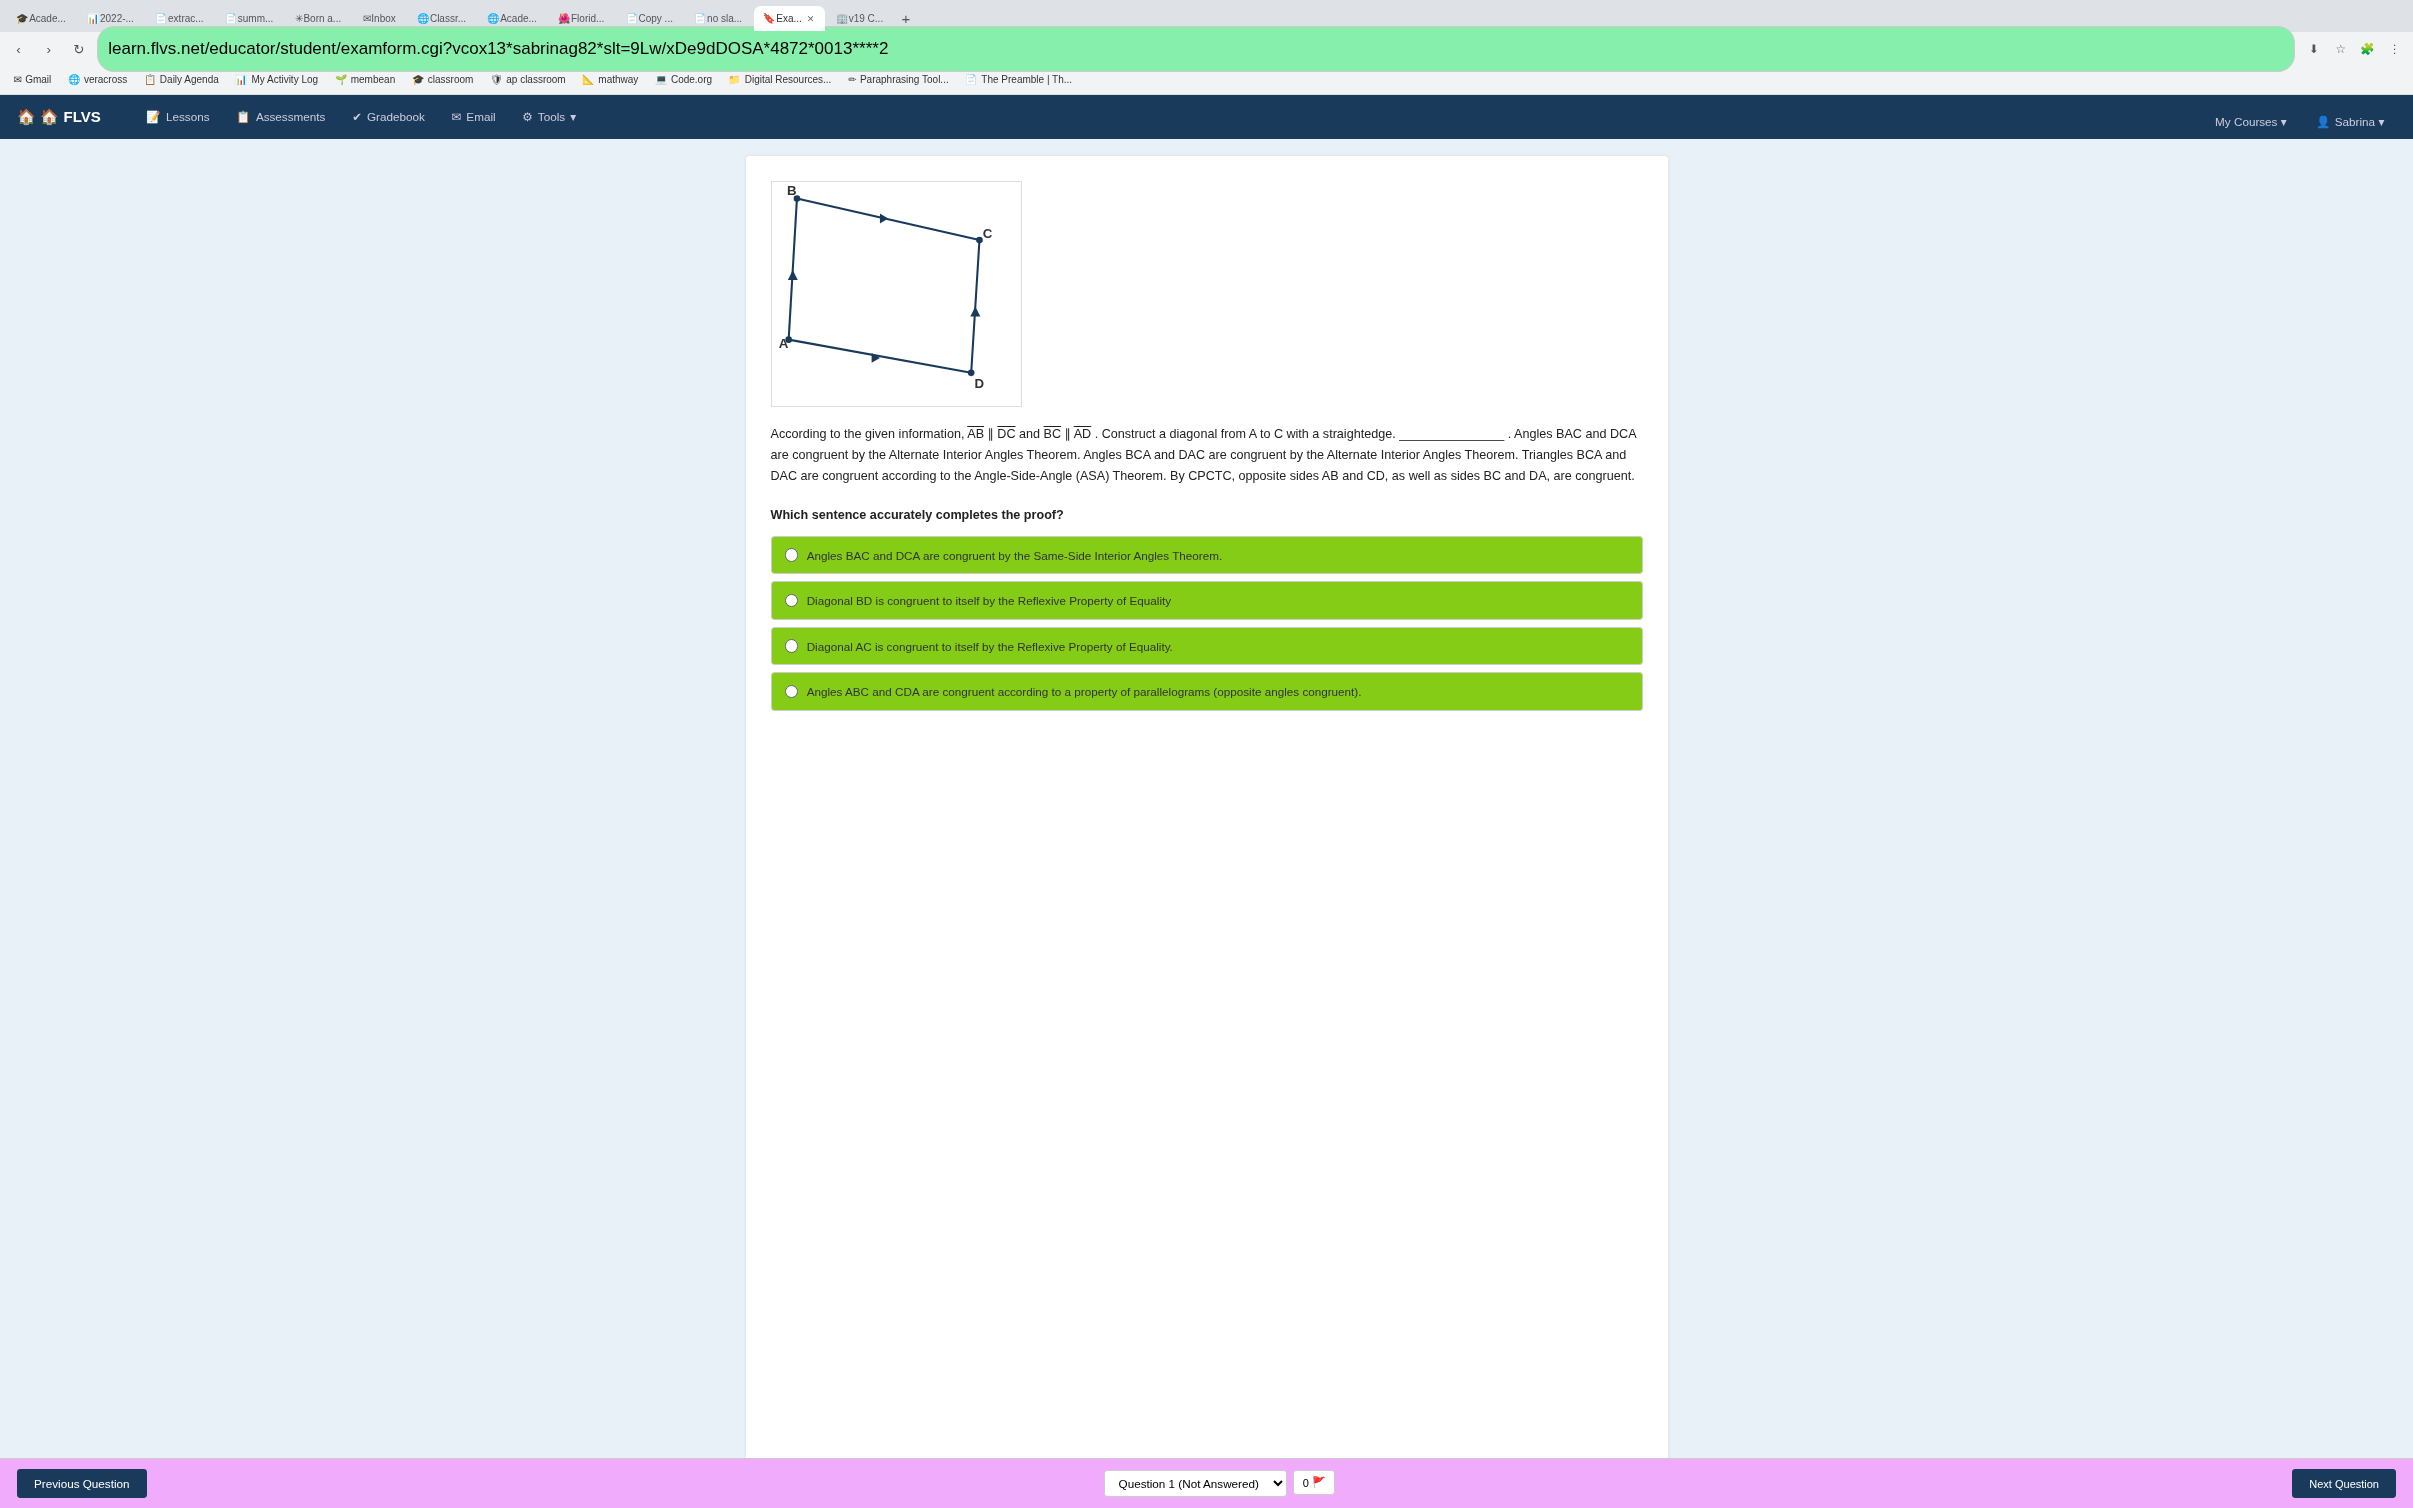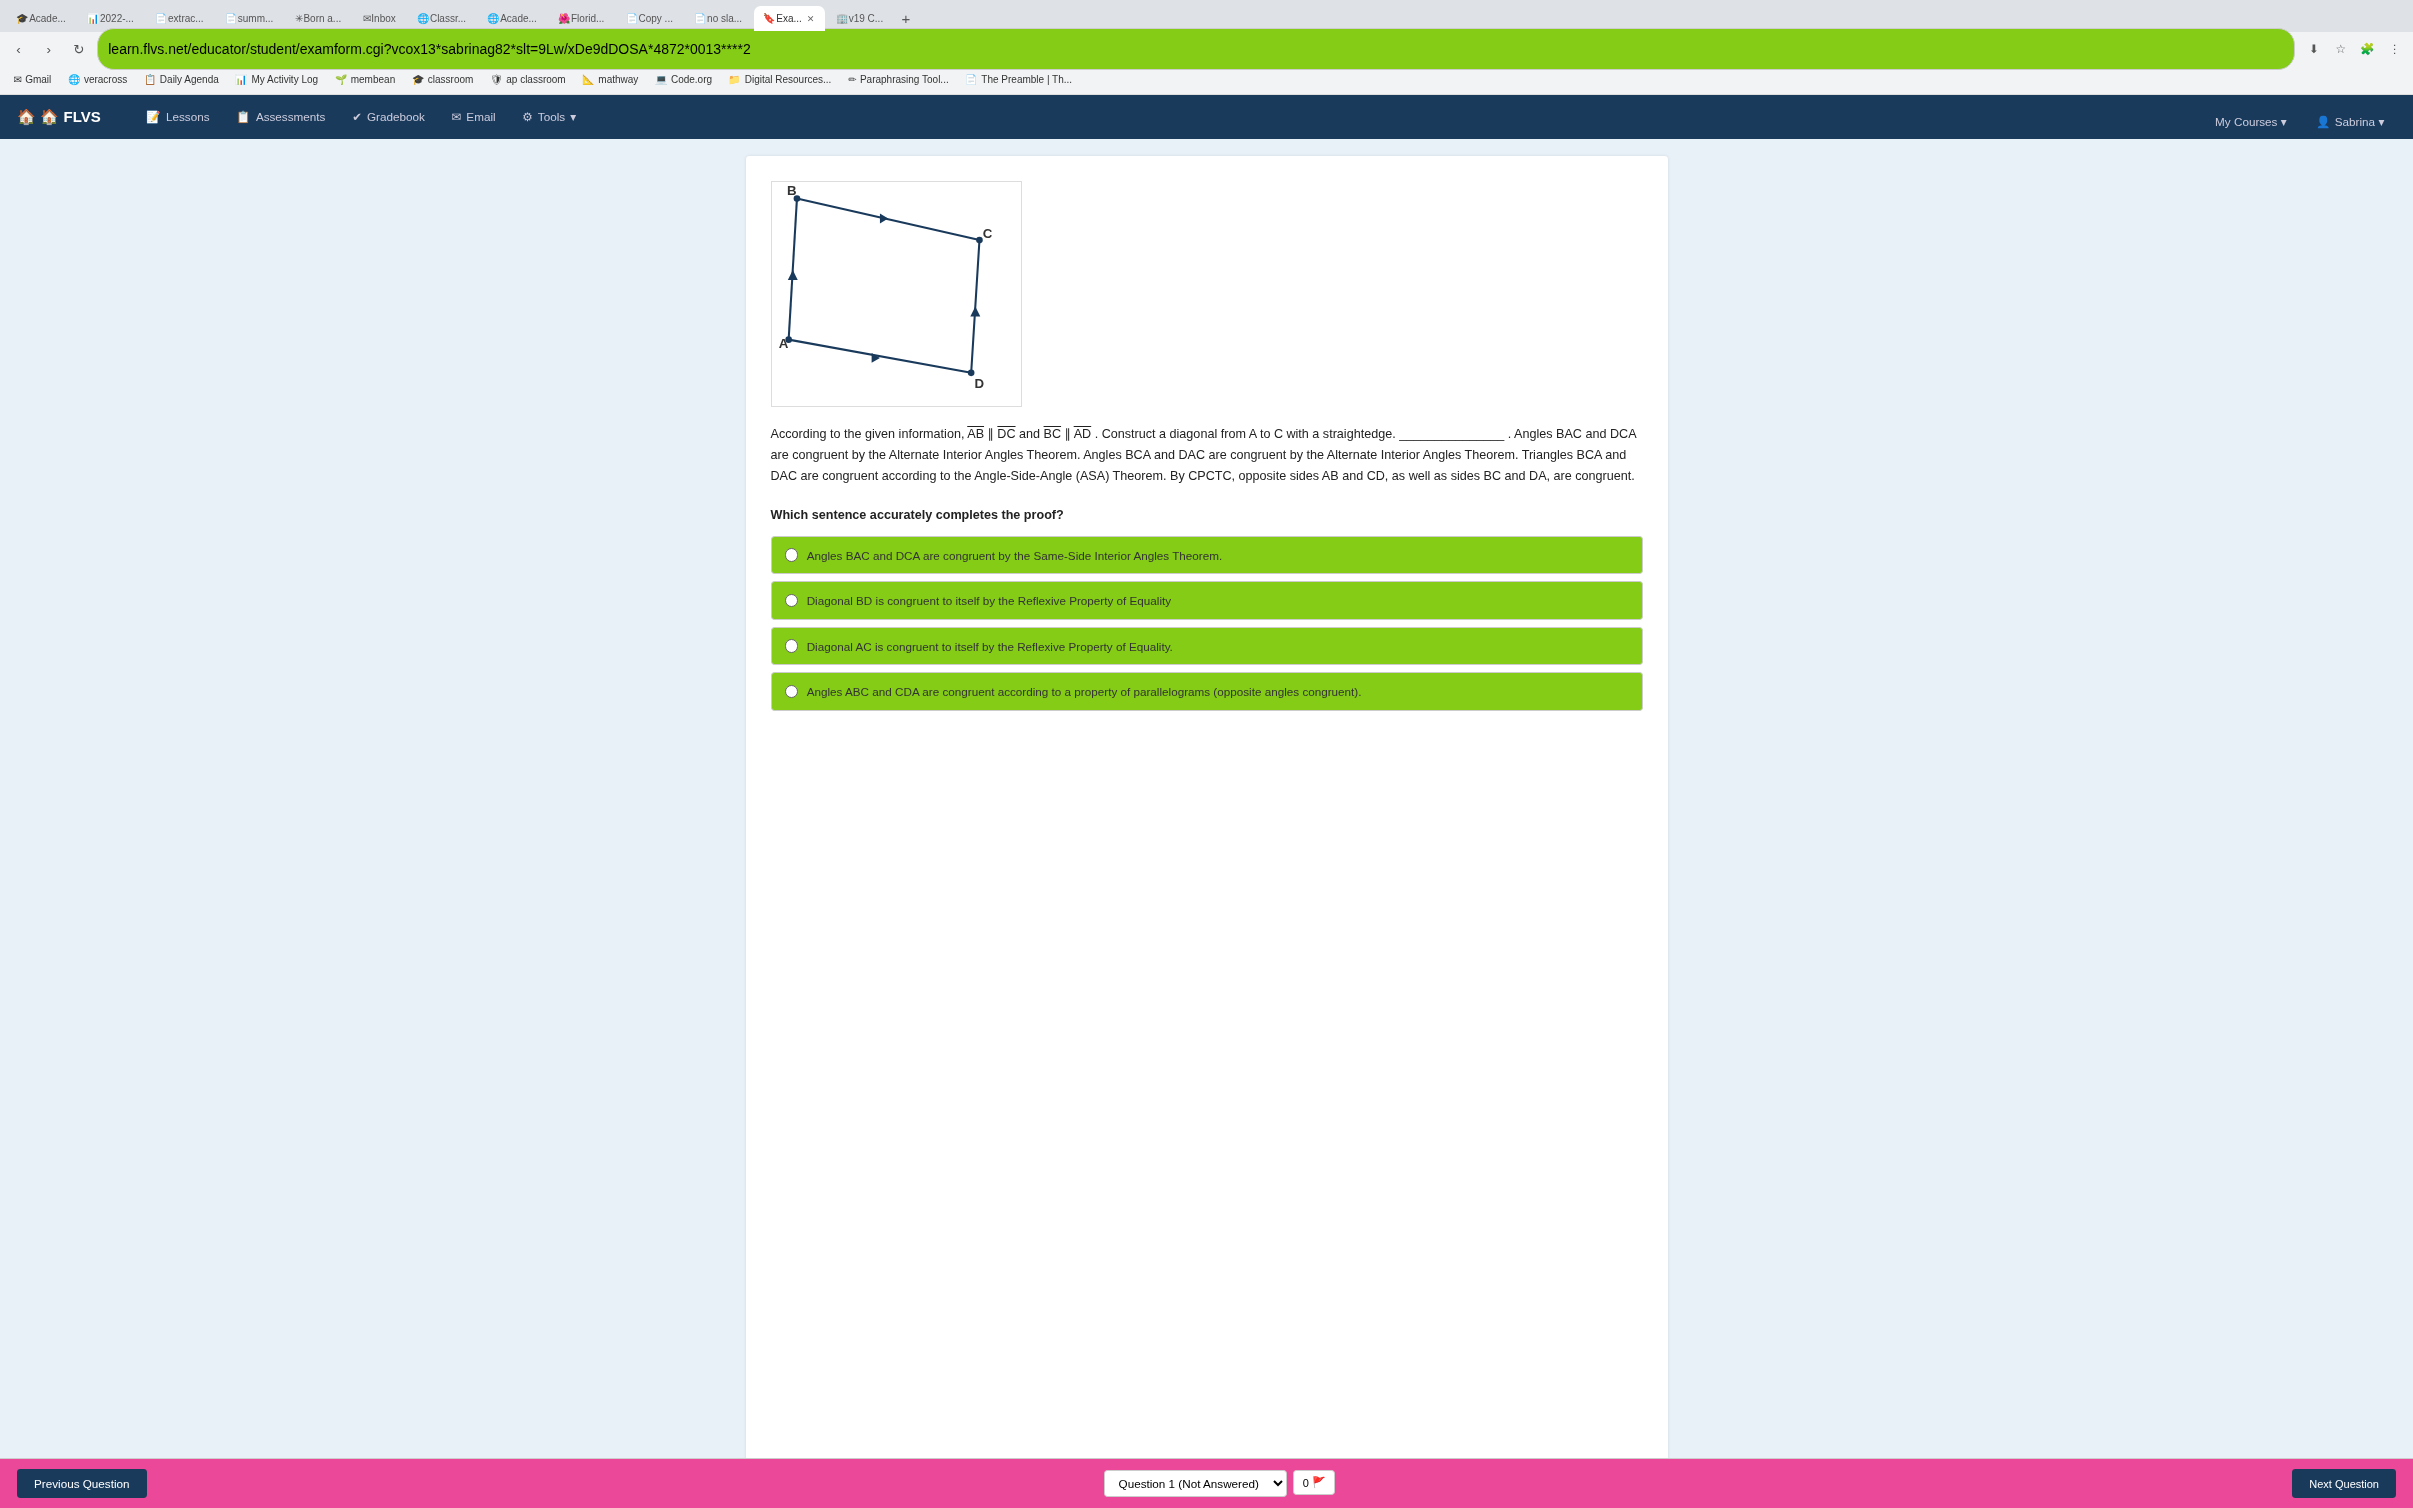--- a/index.html
+++ b/index.html
@@ -6,21 +6,21 @@
     body { font-family: Arial, sans-serif; font-size: 11.7px; background: #e8f0f8; }
     .tab-bar { display: flex; align-items: center; background: #dee1e6; padding: 5px 6.7px 0; height: 32px; overflow: hidden; }
     .tab { display: flex; align-items: center; background: #fff; border-radius: 6.7px 6.7px 0 0; padding: 0 10px; height: 25px; font-size: 10px; color: #333; max-width: 134px; white-space: nowrap; overflow: hidden; text-overflow: ellipsis; margin-right: 1.7px; }
     .tab.active { background: #fff; z-index: 1; }
     .tab.inactive { background: #dee1e6; color: #555; }
     .tab-close { margin-left: 5px; color: #666; font-size: 9.2px; cursor: pointer; }
     .tab-add { background: none; border: none; font-size: 15px; color: #555; cursor: pointer; padding: 0 6.7px; }
 
     .address-bar-row { display: flex; align-items: center; background: #f1f3f4; padding: 3.4px 6.7px; gap: 6.7px; height: 34px; }
     .nav-btn { background: none; border: none; font-size: 13.4px; color: #555; cursor: pointer; width: 23.5px; height: 23.5px; display: flex; align-items: center; justify-content: center; border-radius: 50%; }
-    .address-input { flex: 1; padding: 12px 10px; border: 0.8px solid #ccc; border-radius: 17px; font-size: 14px; background: #84cc16; }
+    .address-input { flex: 1; padding: 12px 10px; border: 0.8px solid #ccc; border-radius: 17px; font-size: 17px; background: #86efac; }
     .browser-actions { display: flex; gap: 3.4px; }
     .browser-action-btn { background: none; border: none; font-size: 11.7px; color: #555; cursor: pointer; width: 23.5px; height: 23.5px; display: flex; align-items: center; justify-content: center; border-radius: 50%; }
 
     
     .bookmarks-bar { display: flex; align-items: center; background: #f1f3f4; padding: 1.7px 6.7px; height: 28.5px; border-bottom: 0.8px solid #ddd; gap: 3.4px; overflow: hidden; }
     .bookmark-item { display: flex; align-items: center; gap: 3.4px; padding: 2.5px 6.7px; border-radius: 3.4px; font-size: 10px; color: #333; cursor: pointer; white-space: nowrap; }
     .bookmark-icon { font-size: 10px; }
 
     
     .flvs-nav { background: #1a3a5c; display: flex; align-items: center; padding: 0 17px; height: 44px; }
@@ -37,21 +37,21 @@
     
     .question-text { font-size: 12.6px; line-height: 1.7; color: #222; margin-bottom: 20px; }
 
     
     .choices-container { display: flex; flex-direction: column; gap: 6.7px; }
     .choice-item { display: flex; align-items: center; gap: 8.4px; border: 0.8px solid #ccc; border-radius: 3.4px; padding: 11.7px 13.4px; cursor: pointer; background: #84cc16; }
     .choice-radio { width: 13.4px; height: 13.4px; border-radius: 50%; border: 1.7px solid #666; background: #fff; flex-shrink: 0; }
     .choice-text { font-size: 11.7px; color: #333; }
 
     
-    .bottom-bar { position: fixed; bottom: 0; left: 0; right: 0; background: #ec4899; border-top: 0.8px solid #ccc; padding: 8.4px 17px; display: flex; align-items: center; justify-content: space-between; height: 50px; }
+    .bottom-bar { position: fixed; bottom: 0; left: 0; right: 0; background: #f0abfc; border-top: 0.8px solid #ccc; padding: 8.4px 17px; display: flex; align-items: center; justify-content: space-between; height: 50px; }
     .prev-btn { background: #1a3a5c; color: #fff; border: none; padding: 8.4px 17px; border-radius: 3.4px; font-size: 11.7px; cursor: pointer; }
     .next-btn { background: #1a3a5c; color: #fff; border: none; padding: 8.4px 17px; border-radius: 3.4px; font-size: 11px; cursor: pointer; }
     .question-selector { display: flex; align-items: flex-start; gap: 6.7px; }
     .question-select { border: 0.8px solid #ccc; border-radius: 3.4px; padding: 5px 10px; font-size: 11.7px; background: #fff; cursor: pointer; }
     .flag-btn { background: #fff; border: 0.8px solid #ccc; border-radius: 3.4px; padding: 5px 8.4px; cursor: pointer; font-size: 11px; display: flex; align-items: center; gap: 3.4px; }
 
     
     .overline { text-decoration: overline; }
   </style>
 </head>

